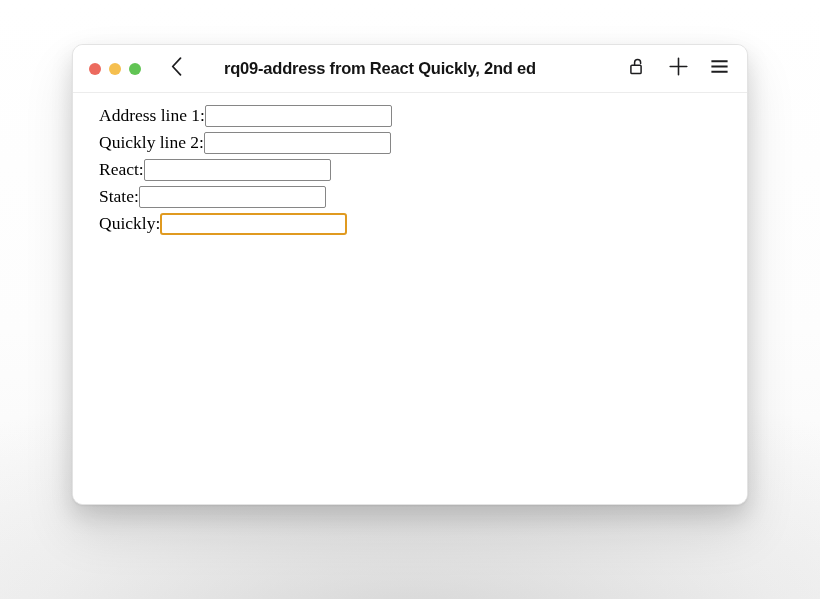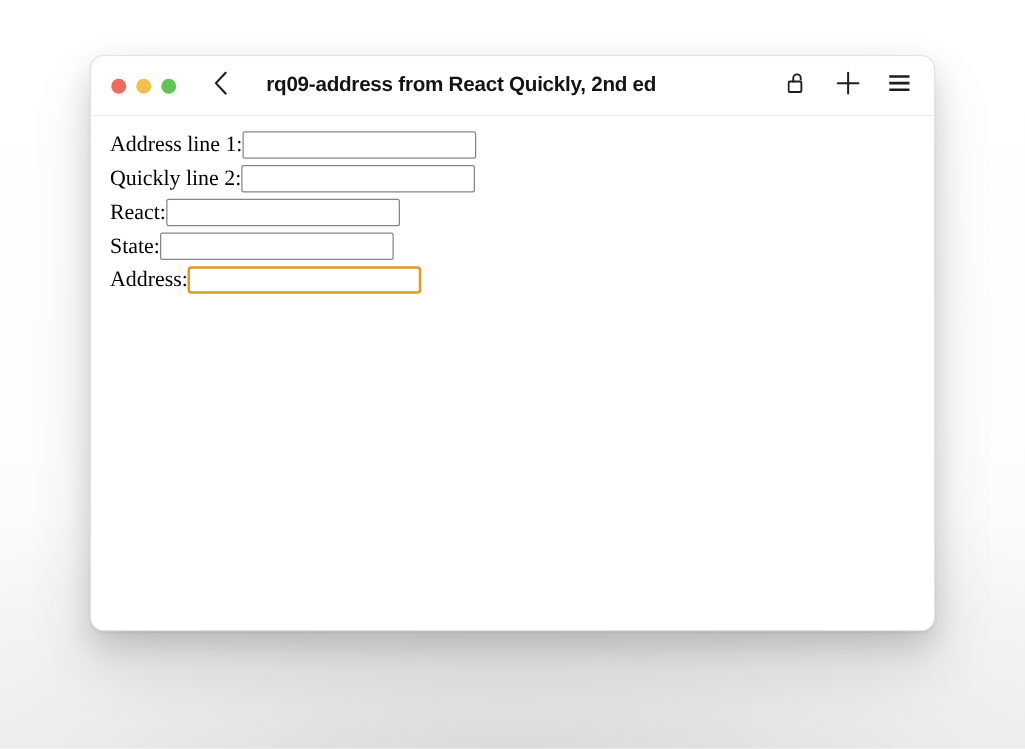--- a/index.html
+++ b/index.html
@@ -71,21 +71,21 @@
     margin-left: 26px;
     width: 18px;
     height: 22px;
     display: flex;
     align-items: center;
     justify-content: center;
     color: #1d1d1f;
   }
 
   .title-text {
-    margin-left: 28px;
+    margin-left: 39px;
     font-size: 16.5px;
     font-weight: 600;
     letter-spacing: -0.2px;
     color: #141414;
     white-space: nowrap;
   }
 
   .titlebar-actions {
     margin-left: auto;
     margin-right: 17px;
@@ -107,21 +107,21 @@
     position: relative;
     background: #ffffff;
     height: 413px;
     padding-top: 9px;
   }
 
   .form-row {
     display: flex;
     align-items: center;
     height: 27px;
-    padding-left: 15px;
+    padding-left: 26px;
   }
   .field-label {
     font-family: "Liberation Serif", serif;
     font-size: 17.5px;
     color: #000000;
     line-height: 1;
     white-space: nowrap;
   }
   .field-input {
     width: 187px;
@@ -210,19 +210,19 @@
       <span class="field-label">React:</span>
       <input class="field-input" type="text" value="" style="">
     </div>
 
     <div class="form-row">
       <span class="field-label">State:</span>
       <input class="field-input" type="text" value="" style="">
     </div>
 
     <div class="form-row">
-      <span class="field-label">Address:</span>
+      <span class="field-label">Quickly:</span>
       <input class="field-input focused" type="text" value="" style="">
     </div>
 
   </div>
 
 </div>
 
 </body></html>

